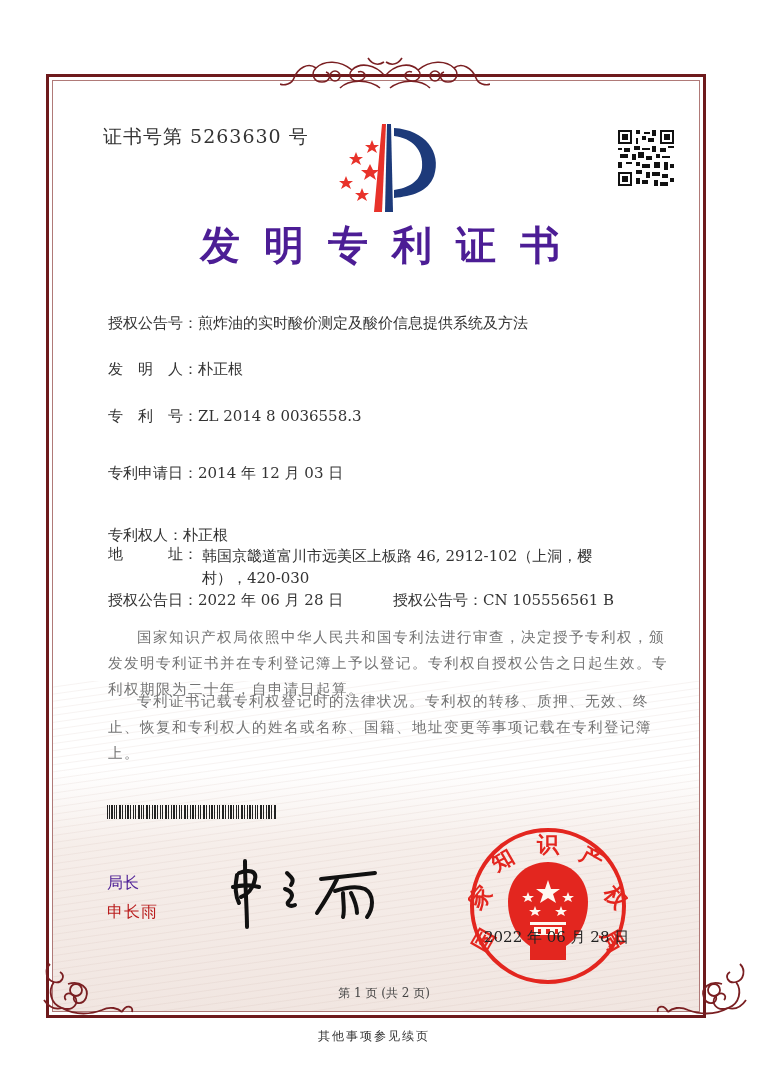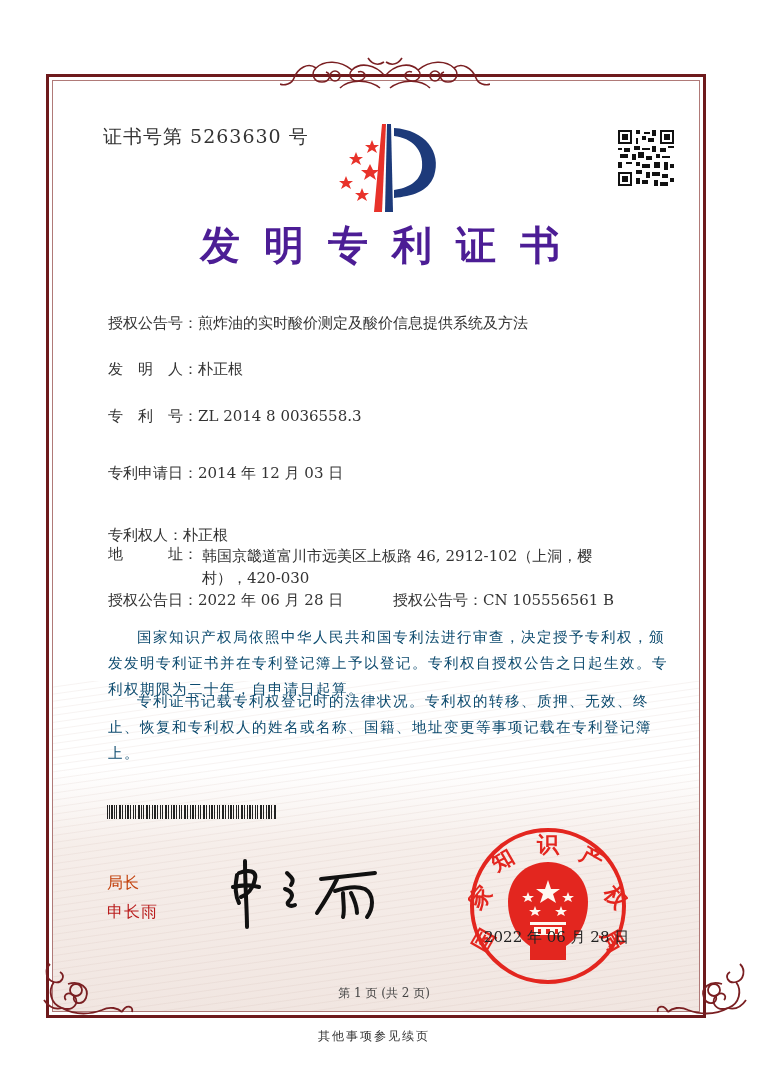--- a/index.html
+++ b/index.html
@@ -49,27 +49,27 @@
   .f-appdate { top: 452px; margin-top: 12px; }
   .f-holder { top: 526px; }
   .f-addr { top: 545px; white-space: normal; width: 500px; }
   .f-addr .lbl { width: 94px; }
   .f-addr .val { display: inline-block; width: 396px; vertical-align: top; line-height: 22px; }
   .f-grantdate { top: 591px; }
   .f-pubno { top: 591px; left: 393px; }
 
   .para {
     position: absolute; left: 108px; width: 572px; font-size: 14.5px; line-height: 26px;
-    color: #0c4a6e; text-indent: 29px; letter-spacing: 1.5px;
+    color: #737373; text-indent: 29px; letter-spacing: 1.5px;
   }
   .para1 { top: 624px; }
   .para2 { top: 688px; }
 
   .barcode { position: absolute; left: 107px; top: 804px; width: 170px; height: 14px; }
-  .director-title { position: absolute; left: 107px; top: 873px; font-size: 16px; color: #c2410c; font-family: "DejaVu Sans", sans-serif; }
+  .director-title { position: absolute; left: 107px; top: 873px; font-size: 16px; color: #4c1d95; font-family: "DejaVu Sans", sans-serif; }
   .director-name { position: absolute; left: 107px; top: 902px; font-size: 16px; color: #b91c1c; font-family: "DejaVu Sans", sans-serif; letter-spacing: 1px; }
   .signature { position: absolute; left: 225px; top: 855px; }
   .seal { position: absolute; left: 468px; top: 822px; }
   .seal-date {
     position: absolute; left: 484px; top: 928px; font-size: 15px; color: #222;
     font-family: "DejaVu Serif", serif; letter-spacing: 0px; z-index: 5;
   }
   .page-no { position: absolute; left: 0; width: 764px; text-align: center; top: 985px; font-size: 12px; color: #444; padding-left: 4px; box-sizing: border-box; }
   .footer-note { position: absolute; left: 0; width: 748px; text-align: center; top: 1028px; font-size: 12px; color: #333; letter-spacing: 2px; }
 </style>

